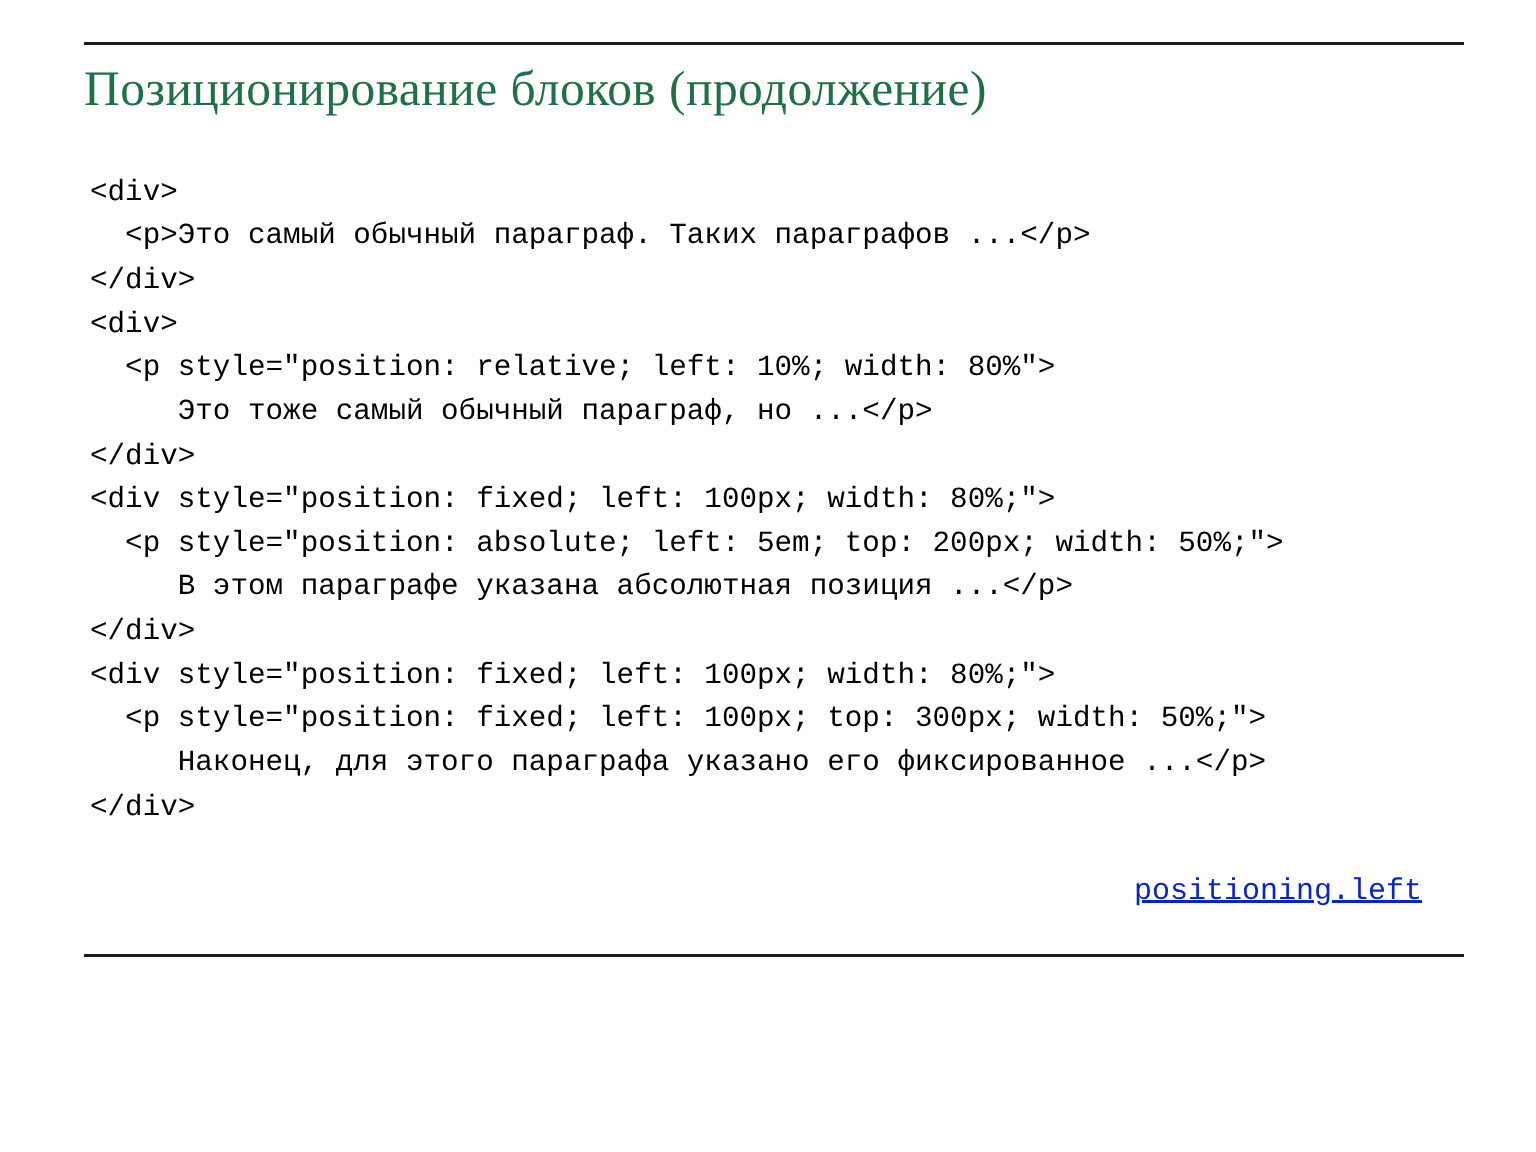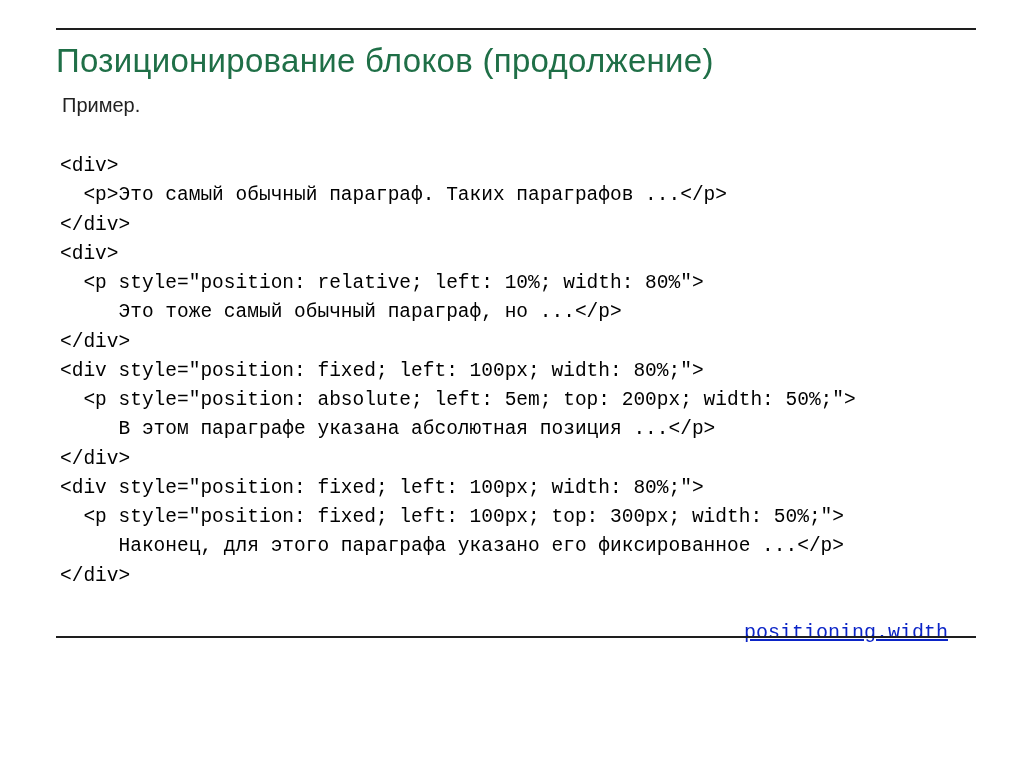--- a/index.html
+++ b/index.html
@@ -20,20 +20,21 @@
   .rule-top {
     border-top: 2px solid #1e1e1e;
     margin: 0 0 4px 0;
   }
   .title {
     font-size: 33px;
     font-weight: 400;
     color: #1f6f47;
     margin: 12px 0 14px 0;
     letter-spacing: 0.3px;
+    font-family: Liberation Serif, serif;
   }
   .subhdr {
     font-size: 20px;
     color: #222;
     margin: 0 0 16px 6px;
   }
   .code {
     font-family: "Courier New", Courier, monospace;
     font-size: 19.5px;
     line-height: 1.5;
@@ -64,37 +65,36 @@
 </style>
 </head>
 <body>
 
 <div class="slide">
 
   <div class="rule-top"></div>
 
   <h1 class="title">Позиционирование блоков (продолжение)</h1>
 
-  <div class="subhdr">Пример.</div>
 
   <div class="code">&lt;div&gt;
   &lt;p&gt;Это самый обычный параграф. Таких параграфов ...&lt;/p&gt;
 &lt;/div&gt;
 &lt;div&gt;
   &lt;p style="position: relative; left: 10%; width: 80%"&gt;
      Это тоже самый обычный параграф, но ...&lt;/p&gt;
 &lt;/div&gt;
 &lt;div style="position: fixed; left: 100px; width: 80%;"&gt;
   &lt;p style="position: absolute; left: 5em; top: 200px; width: 50%;"&gt;
      В этом параграфе указана абсолютная позиция ...&lt;/p&gt;
 &lt;/div&gt;
 &lt;div style="position: fixed; left: 100px; width: 80%;"&gt;
   &lt;p style="position: fixed; left: 100px; top: 300px; width: 50%;"&gt;
      Наконец, для этого параграфа указано его фиксированное ...&lt;/p&gt;
 &lt;/div&gt;</div>
 
   <div class="linkrow">
-    <a class="link">positioning.width</a>
+    <a class="link">positioning.left</a>
   </div>
 
   <div class="rule-bottom"></div>
 
 </div>
 
 </body></html>

